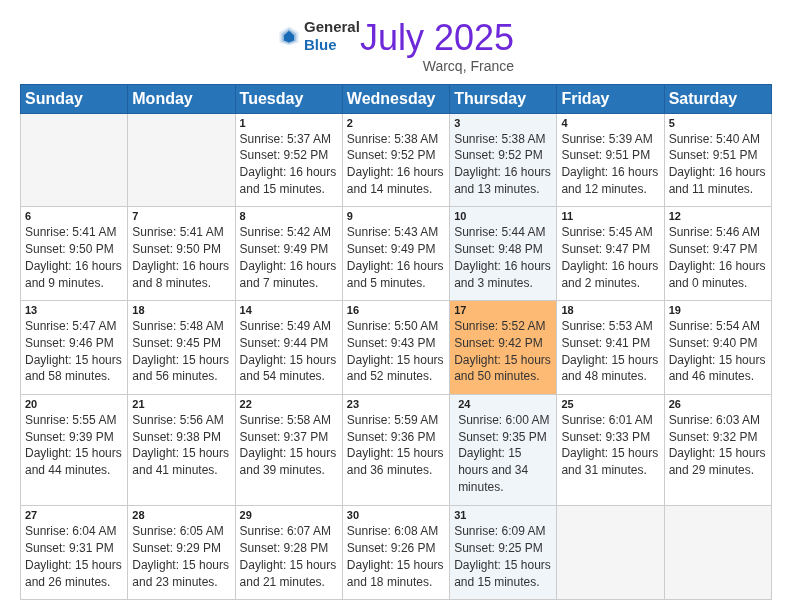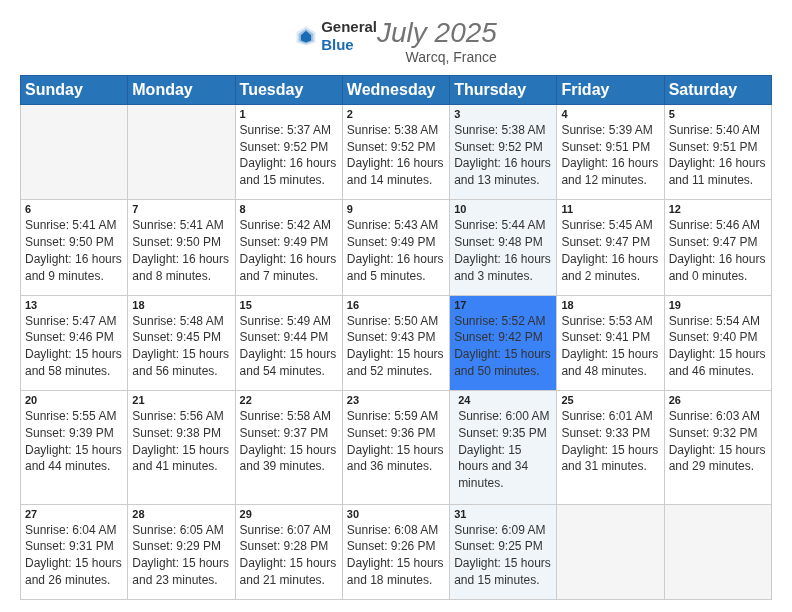--- a/index.html
+++ b/index.html
@@ -29,25 +29,24 @@
       gap: 4px;
     }
     .logo-icon {
       width: 22px;
       height: 22px;
     }
     .title-block {
       text-align: right;
     }
     .title-month {
-      font-size: 28px;
-      color: #737373;
+      font-size: 36px;
+      color: #6d28d9;
       font-weight: normal;
       line-height: 1.1;
-      font-style: italic;
     }
     .title-location {
       font-size: 14px;
       color: #555;
     }
     .calendar {
       flex: 1;
       border: 1px solid #ccc;
       border-collapse: collapse;
       width: 100%;
@@ -139,23 +138,23 @@
           <td><span class="day-number">7</span><span class="day-info">Sunrise: 5:41 AM<br>Sunset: 9:50 PM<br>Daylight: 16 hours and 8 minutes.</span></td>
           <td><span class="day-number">8</span><span class="day-info">Sunrise: 5:42 AM<br>Sunset: 9:49 PM<br>Daylight: 16 hours and 7 minutes.</span></td>
           <td><span class="day-number">9</span><span class="day-info">Sunrise: 5:43 AM<br>Sunset: 9:49 PM<br>Daylight: 16 hours and 5 minutes.</span></td>
           <td style="background-color: rgb(240, 245, 250);"><span class="day-number">10</span><span class="day-info">Sunrise: 5:44 AM<br>Sunset: 9:48 PM<br>Daylight: 16 hours and 3 minutes.</span></td>
           <td><span class="day-number">11</span><span class="day-info">Sunrise: 5:45 AM<br>Sunset: 9:47 PM<br>Daylight: 16 hours and 2 minutes.</span></td>
           <td><span class="day-number">12</span><span class="day-info">Sunrise: 5:46 AM<br>Sunset: 9:47 PM<br>Daylight: 16 hours and 0 minutes.</span></td>
         </tr>
         <tr>
           <td><span class="day-number">13</span><span class="day-info">Sunrise: 5:47 AM<br>Sunset: 9:46 PM<br>Daylight: 15 hours and 58 minutes.</span></td>
           <td><span class="day-number">18</span><span class="day-info">Sunrise: 5:48 AM<br>Sunset: 9:45 PM<br>Daylight: 15 hours and 56 minutes.</span></td>
-          <td><span class="day-number">15</span><span class="day-info">Sunrise: 5:49 AM<br>Sunset: 9:44 PM<br>Daylight: 15 hours and 54 minutes.</span></td>
+          <td><span class="day-number">14</span><span class="day-info">Sunrise: 5:49 AM<br>Sunset: 9:44 PM<br>Daylight: 15 hours and 54 minutes.</span></td>
           <td><span class="day-number">16</span><span class="day-info">Sunrise: 5:50 AM<br>Sunset: 9:43 PM<br>Daylight: 15 hours and 52 minutes.</span></td>
-          <td style="background-color: #3b82f6;"><span class="day-number">17</span><span class="day-info">Sunrise: 5:52 AM<br>Sunset: 9:42 PM<br>Daylight: 15 hours and 50 minutes.</span></td>
+          <td style="background-color: #fdba74;"><span class="day-number">17</span><span class="day-info">Sunrise: 5:52 AM<br>Sunset: 9:42 PM<br>Daylight: 15 hours and 50 minutes.</span></td>
           <td><span class="day-number">18</span><span class="day-info">Sunrise: 5:53 AM<br>Sunset: 9:41 PM<br>Daylight: 15 hours and 48 minutes.</span></td>
           <td><span class="day-number">19</span><span class="day-info">Sunrise: 5:54 AM<br>Sunset: 9:40 PM<br>Daylight: 15 hours and 46 minutes.</span></td>
         </tr>
         <tr>
           <td><span class="day-number">20</span><span class="day-info">Sunrise: 5:55 AM<br>Sunset: 9:39 PM<br>Daylight: 15 hours and 44 minutes.</span></td>
           <td><span class="day-number">21</span><span class="day-info">Sunrise: 5:56 AM<br>Sunset: 9:38 PM<br>Daylight: 15 hours and 41 minutes.</span></td>
           <td><span class="day-number">22</span><span class="day-info">Sunrise: 5:58 AM<br>Sunset: 9:37 PM<br>Daylight: 15 hours and 39 minutes.</span></td>
           <td><span class="day-number">23</span><span class="day-info">Sunrise: 5:59 AM<br>Sunset: 9:36 PM<br>Daylight: 15 hours and 36 minutes.</span></td>
           <td style="background-color: rgb(240, 245, 250); padding-left: 8px;"><span class="day-number">24</span><span class="day-info">Sunrise: 6:00 AM<br>Sunset: 9:35 PM<br>Daylight: 15 hours and 34 minutes.</span></td>
           <td><span class="day-number">25</span><span class="day-info">Sunrise: 6:01 AM<br>Sunset: 9:33 PM<br>Daylight: 15 hours and 31 minutes.</span></td>

